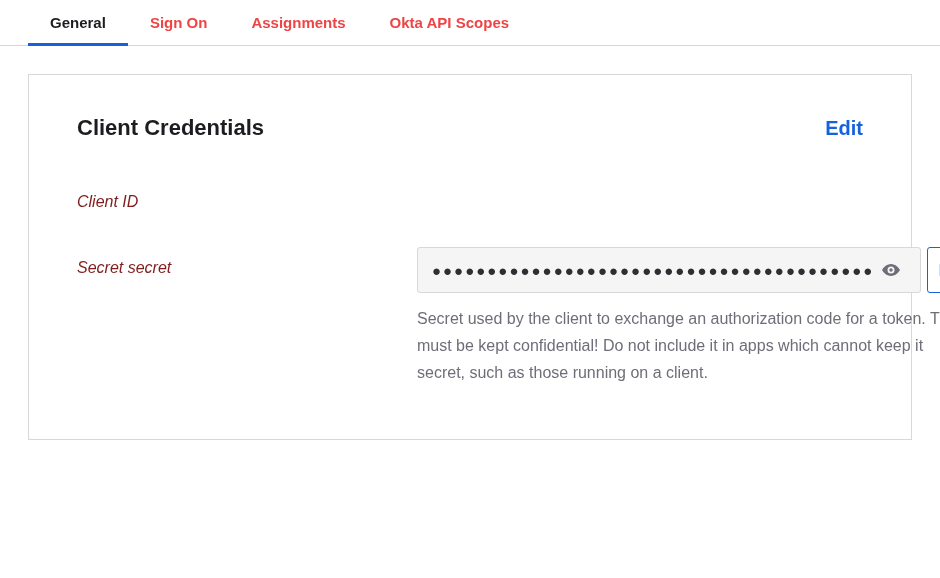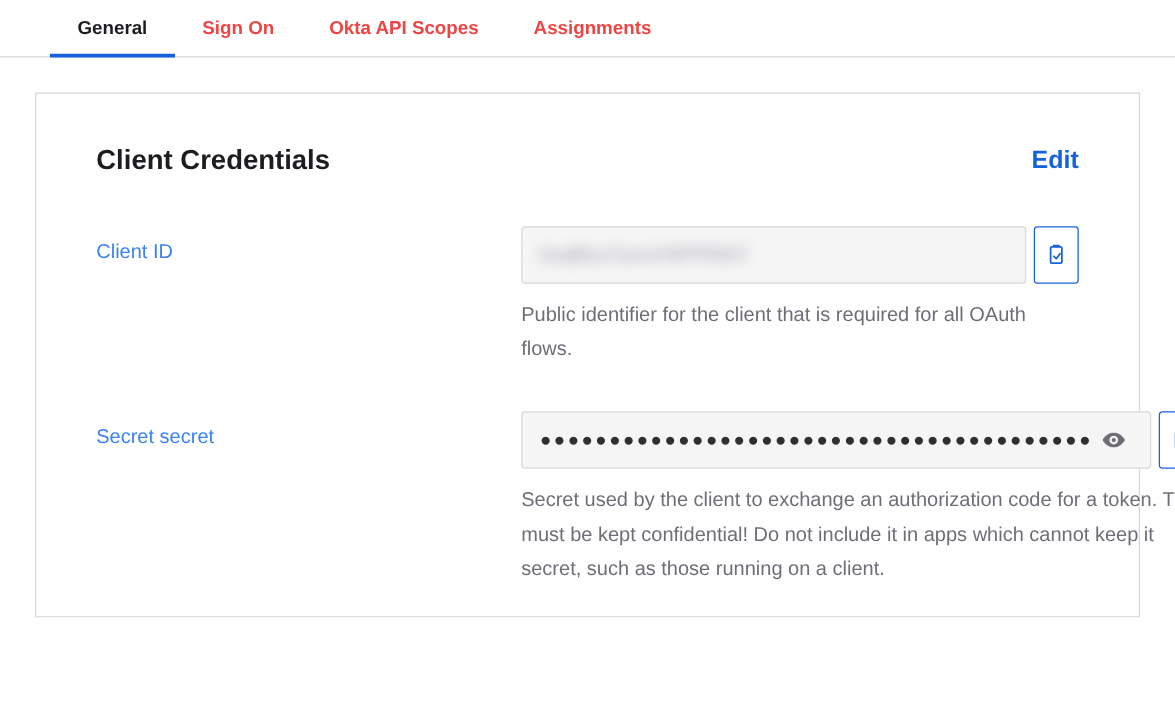--- a/index.html
+++ b/index.html
@@ -6,40 +6,40 @@
   body {
     margin: 0;
     background: #fff;
     font-family: -apple-system, BlinkMacSystemFont, "Segoe UI", "Helvetica Neue", Arial, sans-serif;
     color: #1d1d21;
     width: 940px;
   }
   .tabs {
     display: flex;
     border-bottom: 1px solid #d7d7dc;
-    padding-left: 40px;
+    padding-left: 28px;
     gap: 0;
   }
   .tab {
     padding: 14px 22px 12px;
     font-size: 15px;
     font-weight: 600;
     color: #ef4444;
     cursor: pointer;
     border-bottom: 3px solid transparent;
     margin-bottom: -1px;
   }
   .tab.active {
     border-bottom-color: #1662dd;
     color: #1d1d21;
   }
   .panel {
     margin: 28px 28px 0 28px;
     border: 1px solid #d7d7dc;
-    padding: 40px 48px 24px 48px;
+    padding: 40px 48px 52px 48px;
   }
   .panel-header {
     display: flex;
     justify-content: space-between;
     align-items: center;
     margin-bottom: 40px;
   }
   .panel-title {
     font-size: 22px;
     font-weight: 600;
@@ -54,22 +54,23 @@
   }
   .field-row {
     display: flex;
     align-items: flex-start;
     margin-bottom: 36px;
   }
   .field-row:last-child { margin-bottom: 0; }
   .field-label {
     flex: 0 0 340px;
     font-size: 16px;
-    color: #3b82f6;
+    color: #7f1d1d;
     padding-top: 12px;
+    font-style: italic;
   }
   .field-body {
     flex: 1;
   }
   .input-wrap {
     display: flex;
     align-items: stretch;
     gap: 6px;
   }
   .input-box {
@@ -123,47 +124,32 @@
     margin-top: 12px;
   }
   svg { display: block; }
 </style>
 </head>
 <body>
 
 <div class="tabs">
   <div class="tab active">General</div>
   <div class="tab">Sign On</div>
+  <div class="tab">Assignments</div>
   <div class="tab">Okta API Scopes</div>
-  <div class="tab">Assignments</div>
 </div>
 
 <div class="panel">
   <div class="panel-header">
     <h2 class="panel-title">Client Credentials</h2>
     <span class="edit-link">Edit</span>
   </div>
 
   <div class="field-row">
     <div class="field-label">Client ID</div>
-    <div class="field-body">
-      <div class="input-wrap">
-        <div class="input-box">
-          <span class="blurred">0oaBlnu7wxoVNPPR0h7</span>
-        </div>
-        <div class="copy-btn">
-          <svg width="16" height="18" viewBox="0 0 16 18" fill="none" stroke="currentColor" stroke-width="1.4">
-            <rect x="3.5" y="2.5" width="9" height="13" rx="1"></rect>
-            <path d="M6 2.5V1.5h4v1"></path>
-            <path d="M6 10l2 2 3-4" stroke-linecap="round" stroke-linejoin="round" fill="none"></path>
-          </svg>
-        </div>
-      </div>
-      <div class="help-text">Public identifier for the client that is required for all OAuth flows.</div>
-    </div>
   </div>
 
   <div class="field-row">
     <div class="field-label">Secret secret</div>
     <div class="field-body">
       <div class="input-wrap">
         <div class="input-box" style="justify-content:space-between;">
           <span class="dots">●●●●●●●●●●●●●●●●●●●●●●●●●●●●●●●●●●●●●●●●</span>
           <span class="eye-btn">
             <svg width="18" height="12" viewBox="0 0 18 12" fill="currentColor">

